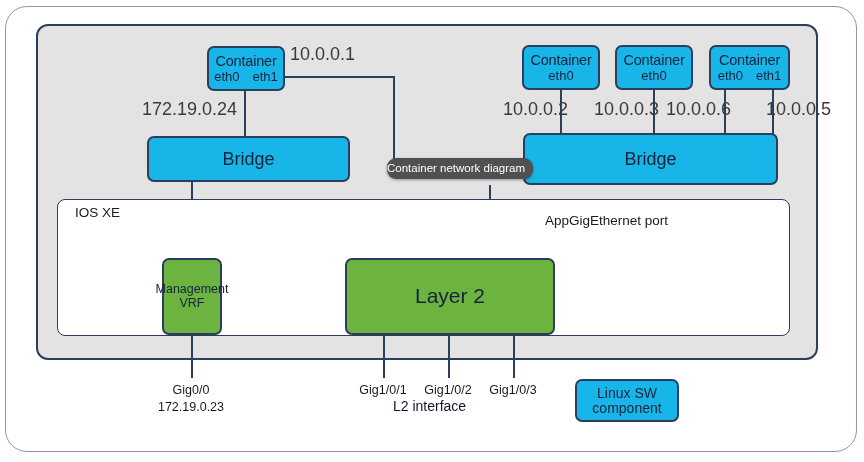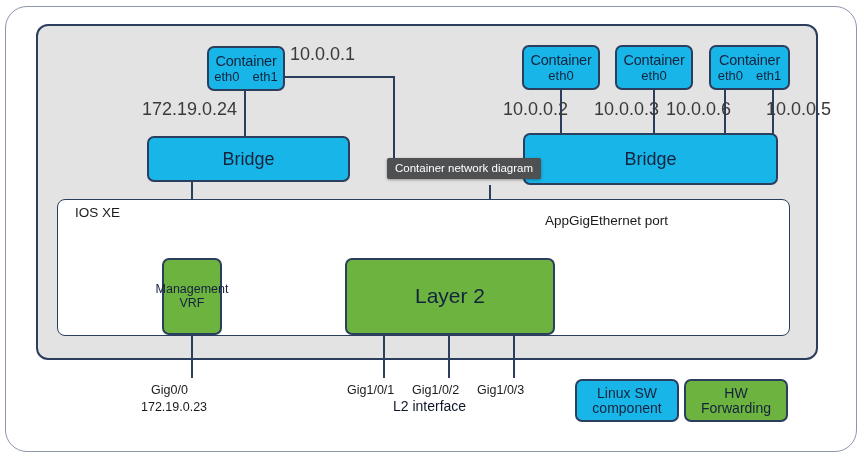--- a/index.html
+++ b/index.html
@@ -45,31 +45,31 @@
   .container-node{width:78px;height:45px;}
   .container-title{font-size:14.5px;letter-spacing:-0.2px;}
   .eth-row{display:flex;gap:13px;font-size:13px;margin-top:1px;}
 
   .bridge-node{font-size:18px;}
 
   .vrf-node{width:60px;height:77px;font-size:12.5px;}
   .layer2-node{width:210px;height:77px;font-size:21px;}
 
   .ip-label{position:absolute;font-size:18px;color:#3a3a3a;white-space:nowrap;}
-  .port-label{position:absolute;font-size:12.5px;color:#1a1a1a;white-space:nowrap;text-align:left;}
+  .port-label{position:absolute;font-size:12.5px;color:#1a1a1a;white-space:nowrap;text-align:center;}
   .big-label{position:absolute;font-size:14px;color:#0f172a;white-space:nowrap;}
   .appgig-label{position:absolute;font-size:13.5px;color:#1a1a1a;white-space:nowrap;}
 
   .wire{position:absolute;background:#2c3e5d;}
   .wire-v{width:2.4px;}
   .wire-h{height:2.4px;}
 
   .tooltip{
     position:absolute;background:#4f5052;color:#fff;
-    font-size:11.5px;padding:4px 8px 5px 8px;border-radius:2px;
+    font-size:11.5px;padding:4px 8px 5px 0;border-radius:9px;
     white-space:nowrap;box-shadow:0 1px 3px rgba(0,0,0,.35);
     z-index:50;
   }
 
   .legend-node{width:104px;height:43px;font-size:14px;}
 </style>
 </head>
 <body>
 
 <div id="stage">
@@ -169,18 +169,14 @@
   <div class="port-label" style="left:412px;top:383px;width:72px;">Gig1/0/2</div>
   <div class="port-label" style="left:477px;top:383px;width:72px;">Gig1/0/3</div>
 
   <div class="big-label" style="left:393px;top:398px;">L2 interface</div>
 
   <div class="node blue legend-node" style="left:575px;top:379px;">
     <span>Linux SW</span>
     <span>component</span>
   </div>
 
-  <div class="node green legend-node" style="left:684px;top:379px;">
-    <span>HW</span>
-    <span>Forwarding</span>
-  </div>
 
 </div>
 
 </body></html>

